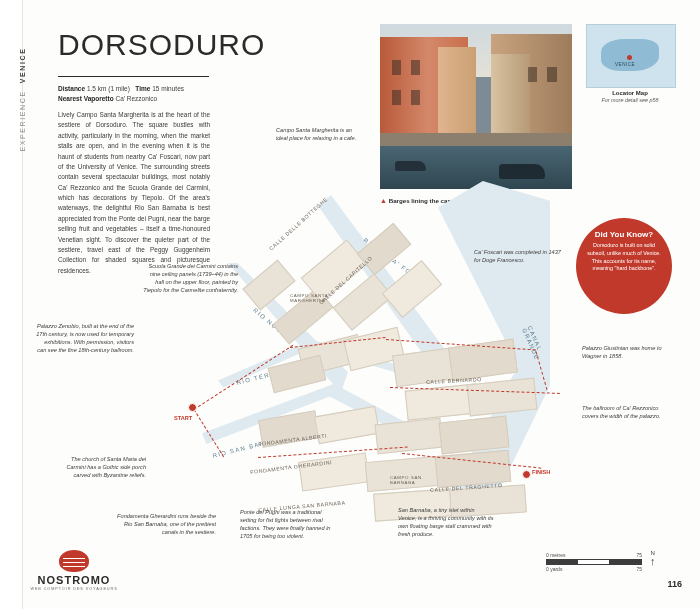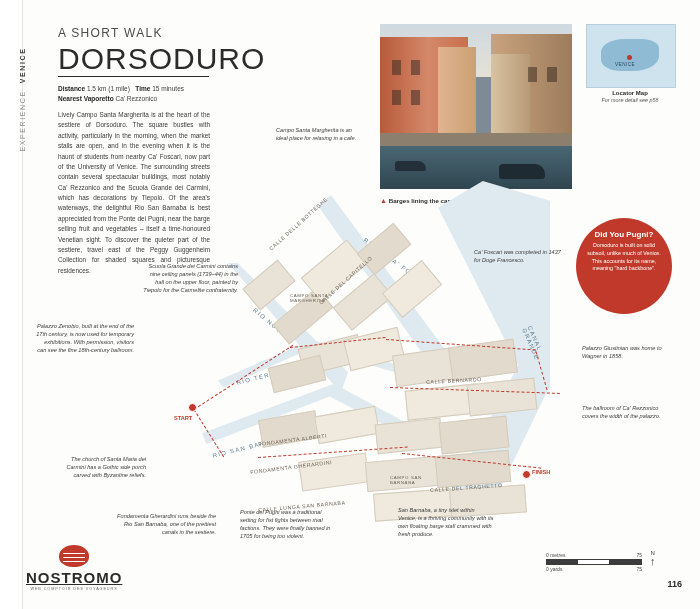--- a/index.html
+++ b/index.html
@@ -115,38 +115,37 @@
     border:.5px solid #3c3c3c;margin:1px 0;}
   .scale .row{display:flex;justify-content:space-between;}
   .north{position:absolute;left:650px;top:550px;text-align:center;font-size:6px;color:#3c3c3c;}
   .north .arrow{font-size:11px;line-height:1;}
   
   .logo{position:absolute;left:26px;bottom:18px;width:96px;text-align:center;}
   .logo .mark{width:30px;height:22px;margin:0 auto 2px;
     background:#c0392b;border-radius:50% 50% 46% 46%;position:relative;}
   .logo .mark:after{content:"";position:absolute;left:4px;top:8px;right:4px;height:1px;
     background:#fff;box-shadow:0 4px 0 #fff,0 8px 0 #fff;}
-  .logo .name{font-size:15px;letter-spacing:1px;color:#2b2b2b;font-weight:bold;text-decoration:underline;}
+  .logo .name{font-size:11px;letter-spacing:1px;color:#2b2b2b;font-weight:bold;}
   .logo .tag{font-size:3.8px;letter-spacing:.9px;color:#6b6b6b;margin-top:1px;}
   .pageno{position:absolute;right:18px;bottom:20px;font-size:9px;color:#2b2b2b;font-weight:bold;}
 </style>
 </head>
 <body>
 
 <div class="page">
 
   <div class="left-strip">
     <div class="vert-label">
       <span>EXPERIENCE</span>
       &nbsp;<b>Venice</b>
     </div>
   </div>
 
   <div class="hdr">
-    <div class="kicker">A SHORT WALK</div>
     <div class="title">DORSODURO</div>
   </div>
   <div class="rule"></div>
 
   <div class="facts">
     <b>Distance</b>
     <span>1.5 km (1 mile)</span>
     &nbsp;
     <b>Time</b>
     <span>15 minutes</span>
@@ -183,21 +182,21 @@
     <div class="shape"></div>
     <div class="dot"></div>
     <div class="lbl">VENICE</div>
   </div>
   <div class="loc-cap">
     <span>Locator Map</span>
     <i>For more detail see p58</i>
   </div>
 
   <div class="dyk">
-    <h4>Did You Pugni?</h4>
+    <h4>Did You Know?</h4>
     <p>Dorsoduro is built on solid subsoil, unlike much of Venice. This accounts for its name, meaning "hard backbone".</p>
   </div>
 
   <div class="map">
 
     <div class="water-shape" style="left:240px;top:6px;width:160px;height:330px;clip-path:polygon(58% 0,100% 6%,100% 62%,62% 100%,36% 96%,80% 56%,30% 8%);"></div>
     <div class="water-shape" style="left:168px;top:20px;width:130px;height:180px;clip-path:polygon(0 6%,10% 0,100% 88%,92% 100%);"></div>
     <div class="water-shape" style="left:78px;top:88px;width:120px;height:130px;clip-path:polygon(0 0,8% 0,100% 84%,94% 100%);"></div>
     <div class="water-shape" style="left:52px;top:200px;width:220px;height:108px;clip-path:polygon(0 54%,60% 8%,100% 52%,98% 62%,58% 20%,2% 64%);"></div>
     <div class="water-shape" style="left:68px;top:162px;width:180px;height:70px;clip-path:polygon(0 62%,52% 4%,100% 40%,98% 50%,52% 16%,3% 72%);"></div>

